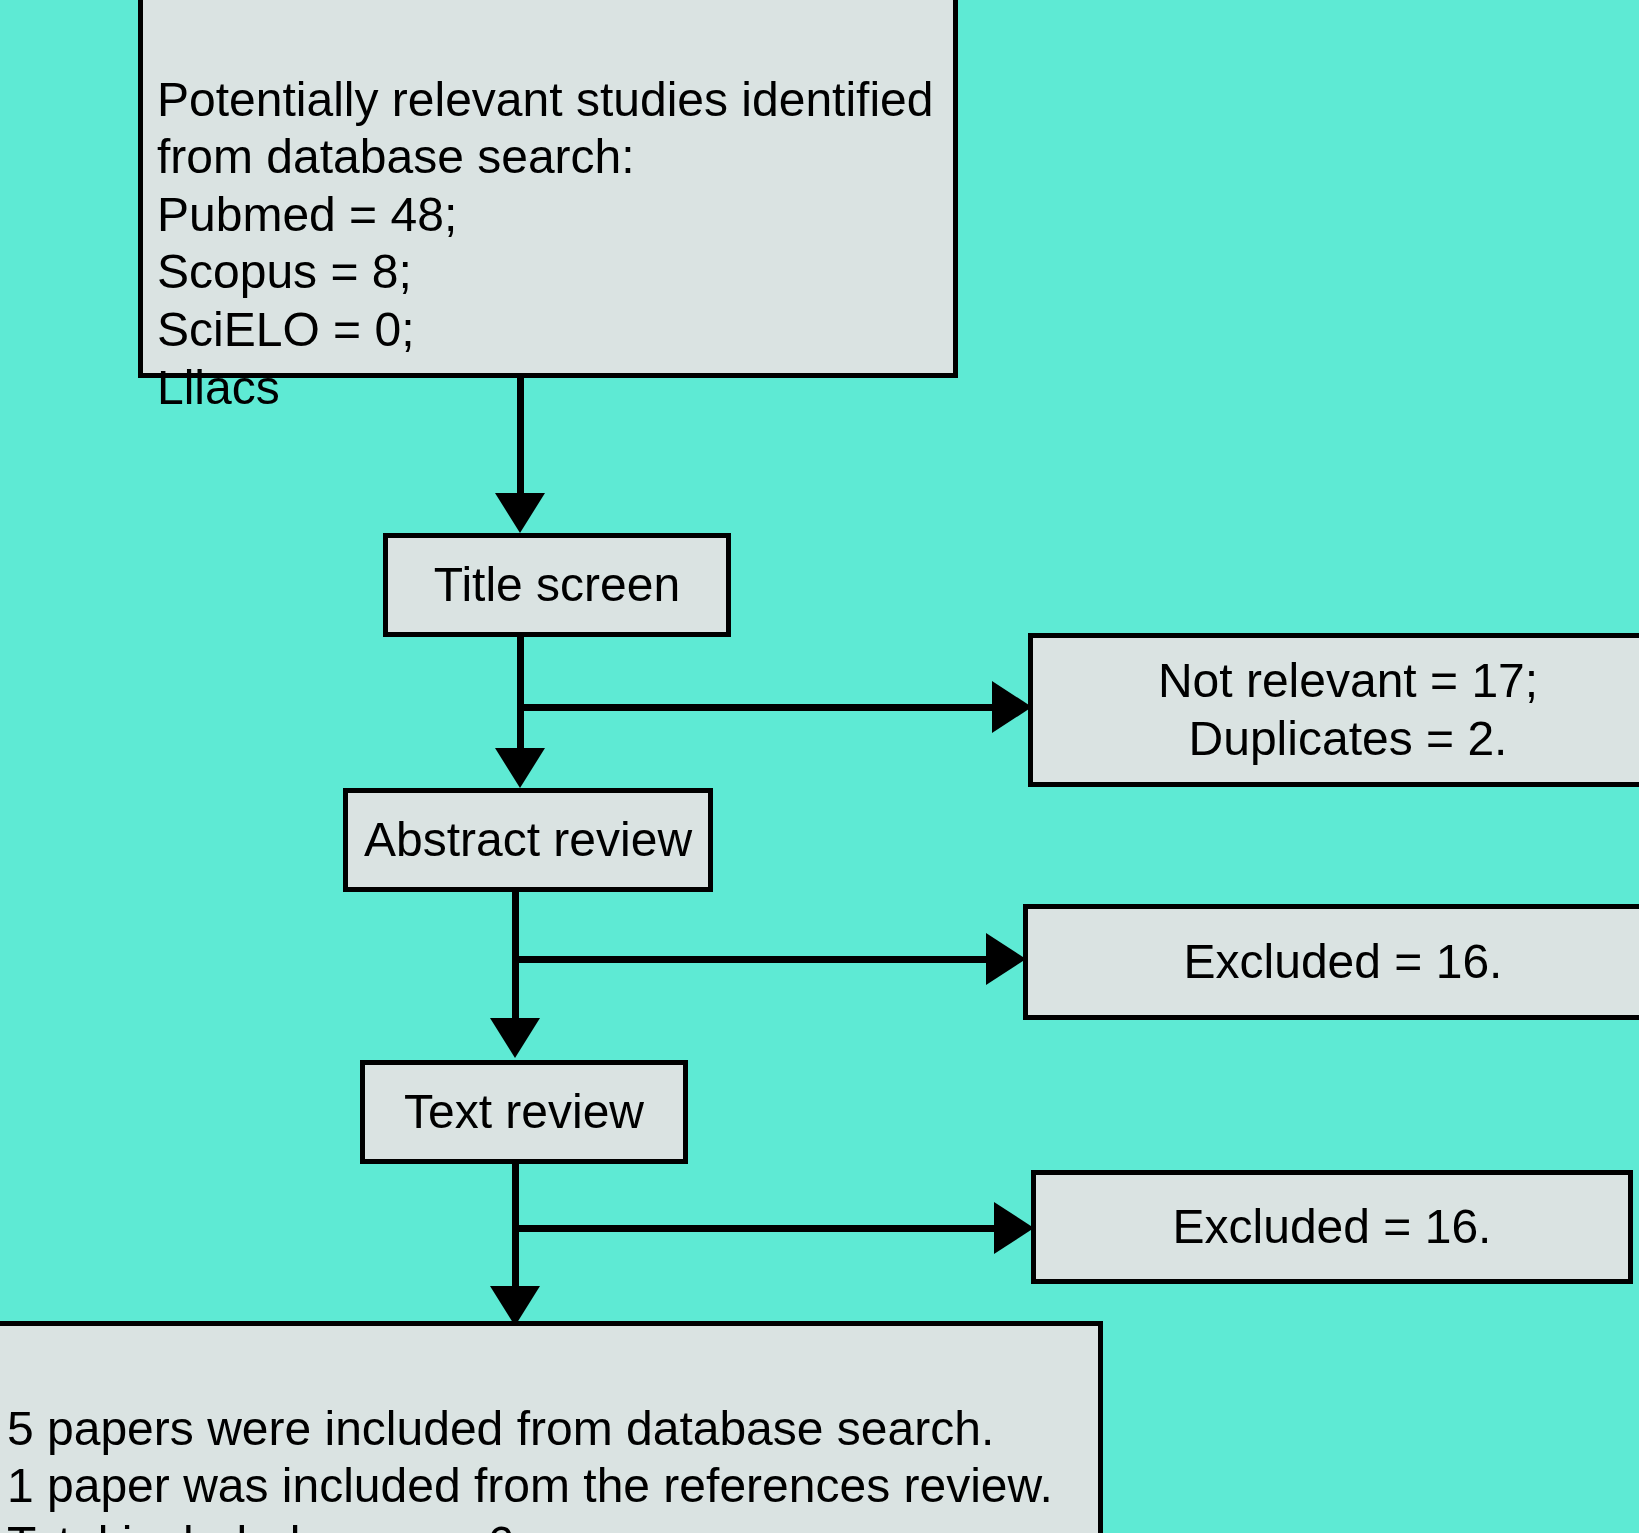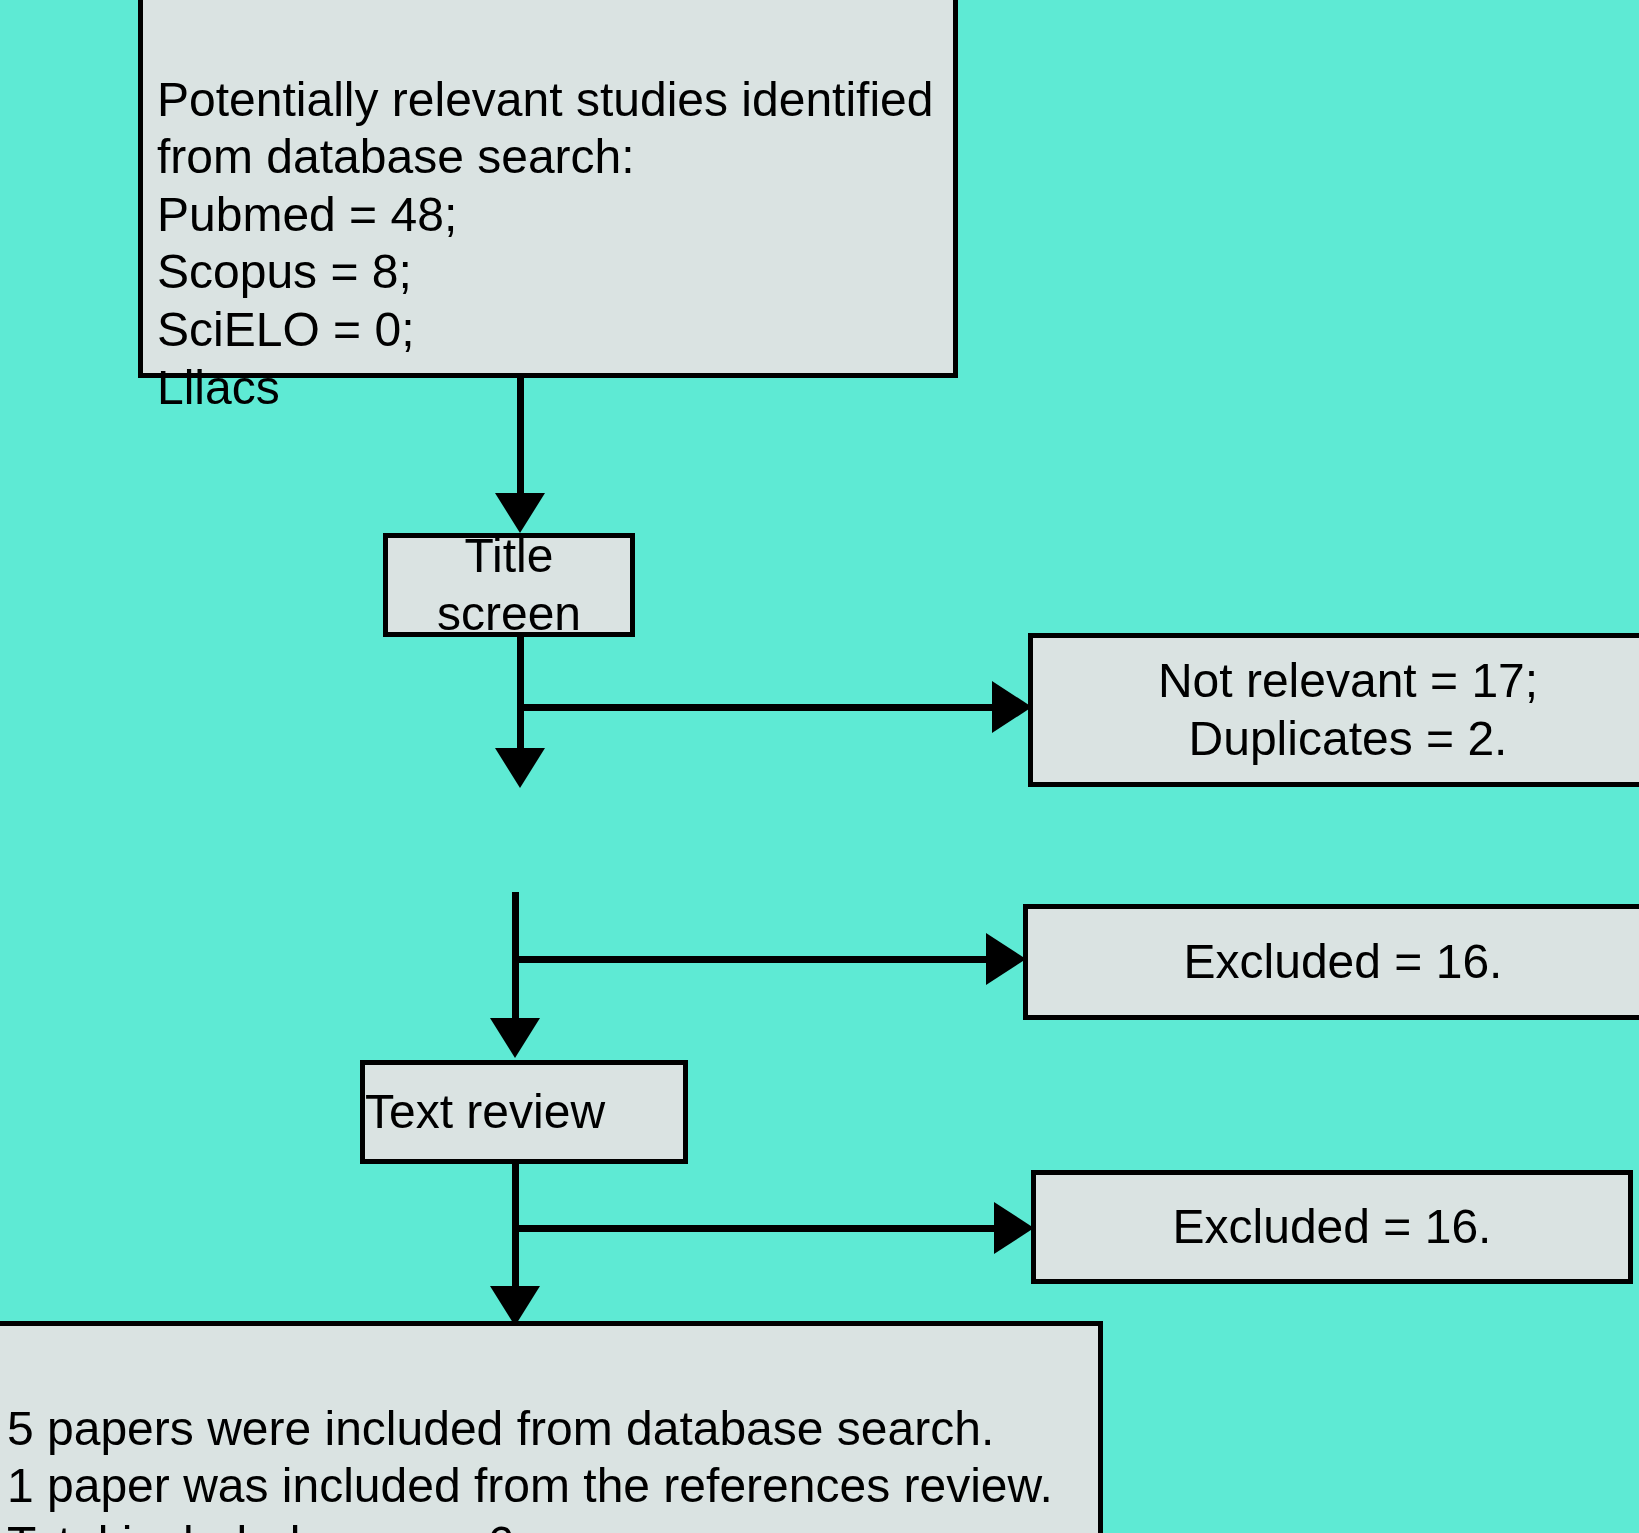--- a/index.html
+++ b/index.html
@@ -35,21 +35,21 @@
     top: -14px;
     width: 820px;
     height: 392px;
     padding: 22px 0 0 14px;
     font-size: 48px;
     text-align: left;
   }
   #node-title-screen {
     left: 383px;
     top: 533px;
-    width: 252px;
+    width: 348px;
     height: 104px;
     font-size: 48px;
     text-align: center;
     display: flex;
     align-items: center;
     justify-content: center;
   }
   #node-title-excluded {
     left: 1028px;
     top: 633px;
@@ -85,21 +85,21 @@
   }
   #node-text-review {
     left: 360px;
     top: 1060px;
     width: 328px;
     height: 104px;
     font-size: 48px;
     text-align: center;
     display: flex;
     align-items: center;
-    justify-content: flex-start;
+    justify-content: center;
   }
   #node-text-excluded {
     left: 1031px;
     top: 1170px;
     width: 602px;
     height: 114px;
     font-size: 48px;
     text-align: center;
     display: flex;
     align-items: center;
@@ -167,20 +167,23 @@
   <div class="arrow-down" style="left:495px; top:748px;"></div>
 
   <div class="hline" style="left:517px; top:704px; width:488px;"></div>
   <div class="arrow-right" style="left:992px; top:681px;"></div>
 
   <div class="node" id="node-title-excluded">
     <span class="txt">Not relevant = 17;
 Duplicates = 2.</span>
   </div>
 
+  <div class="node" id="node-abstract-review">
+    <span class="txt">Abstract review</span>
+  </div>
 
   <div class="vline" style="left:512px; top:892px; height:131px;"></div>
   <div class="arrow-down" style="left:490px; top:1018px;"></div>
 
   <div class="hline" style="left:512px; top:956px; width:477px;"></div>
   <div class="arrow-right" style="left:986px; top:933px;"></div>
 
   <div class="node" id="node-abstract-excluded">
     <span class="txt">Excluded = 16.</span>
   </div>

